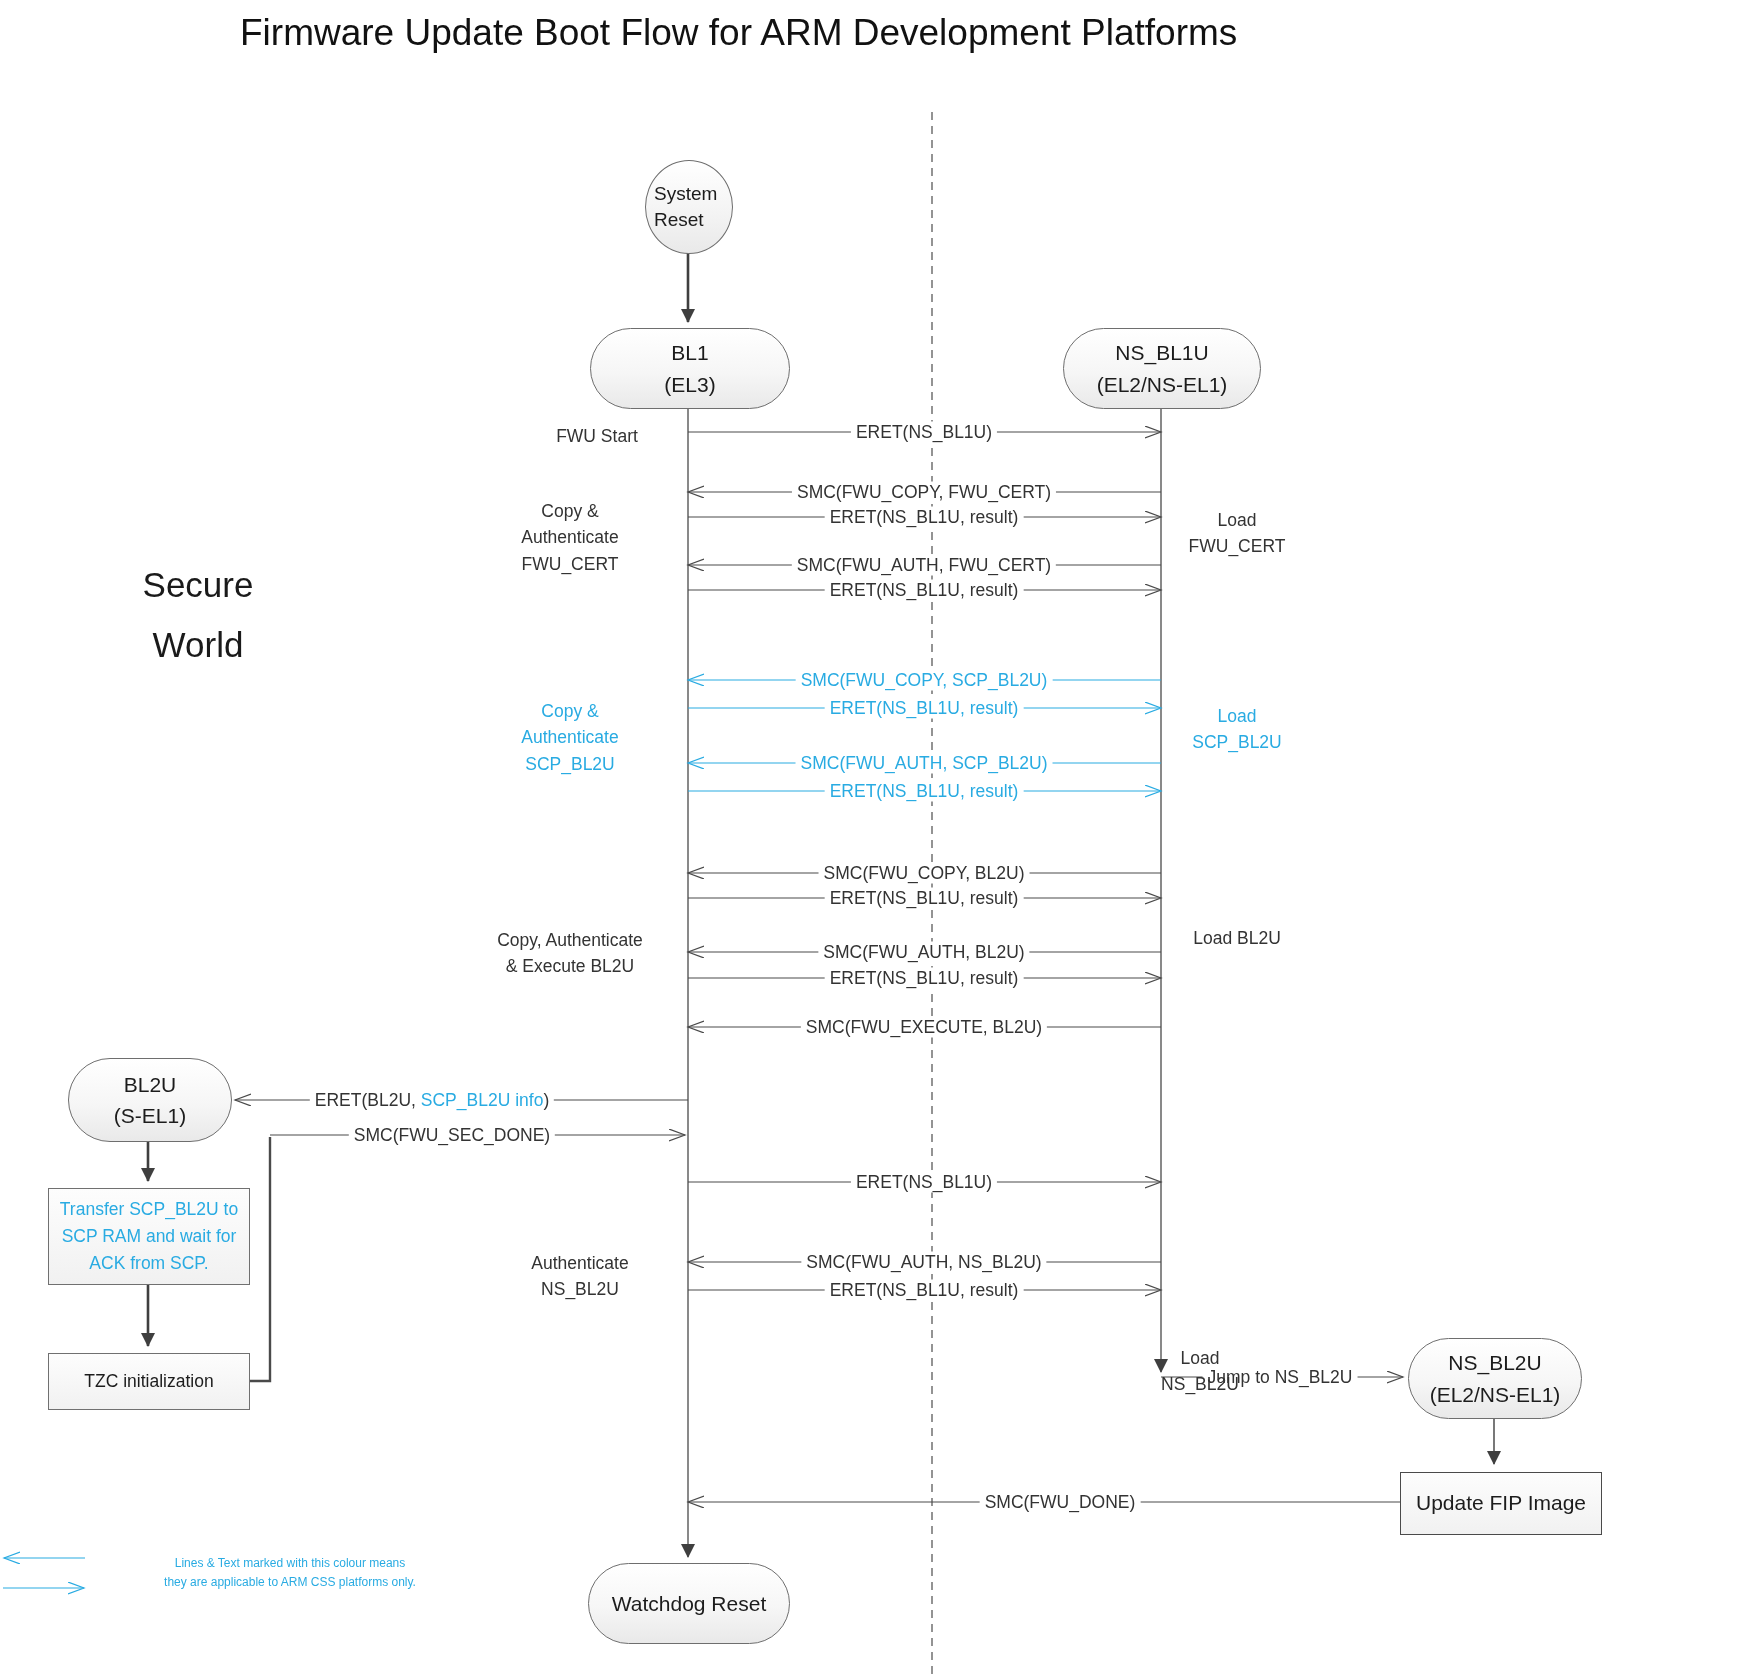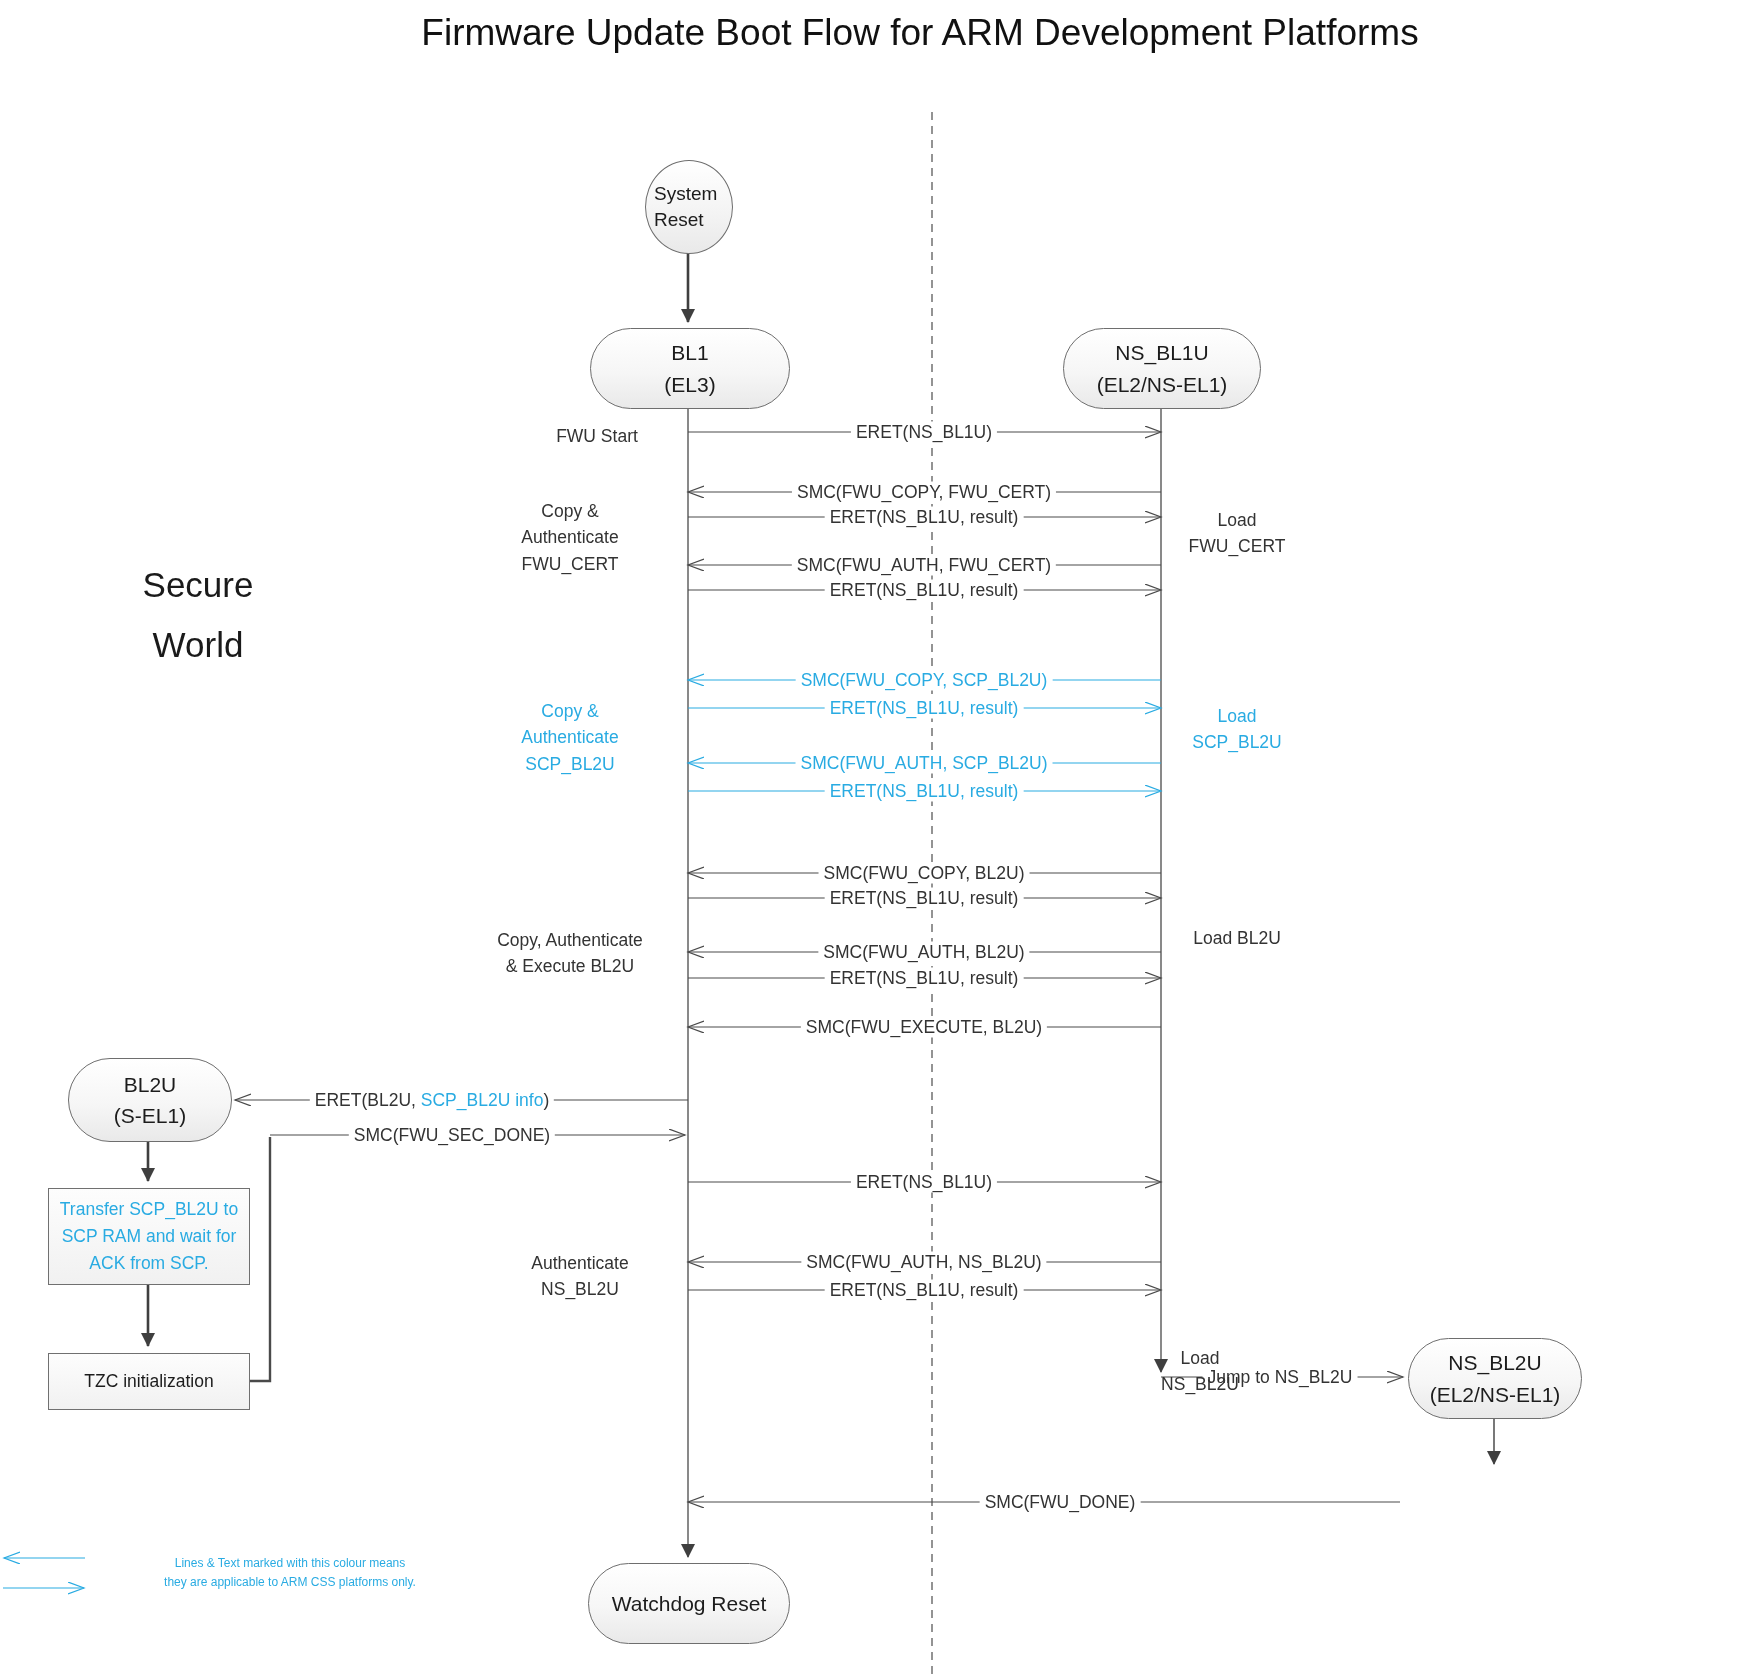--- a/index.html
+++ b/index.html
@@ -2,21 +2,21 @@
 <html><head>
 <meta charset="utf-8">
 <style>
   html,body{margin:0;padding:0;background:#ffffff;}
   #canvas{
     position:relative;width:1749px;height:1676px;background:#ffffff;overflow:hidden;
     font-family:"Liberation Sans", sans-serif;color:#2b2b2b;
   }
   svg.layer{position:absolute;left:0;top:0;}
   .title{
-    position:absolute;left:240px;top:12px;width:1360px;text-align:center;
+    position:absolute;left:240px;top:12px;width:1360px;
     font-size:37px;color:#111;letter-spacing:0px;
   }
   .world{
     position:absolute;font-size:35px;color:#1a1a1a;text-align:center;line-height:1.72;
   }
   .pill{
     position:absolute;border:1.4px solid #6e6e6e;border-radius:42px;
     background:linear-gradient(180deg,#ffffff 0%,#f6f6f6 55%,#e9e9e9 100%);
     display:flex;flex-direction:column;align-items:center;justify-content:center;
     font-size:21px;color:#1c1c1c;line-height:1.5;
@@ -135,20 +135,23 @@
 
   <div class="rbox" style="left:48px;top:1353px;width:200px;height:55px;">
     <div>TZC initialization</div>
   </div>
 
   <div class="pill" style="left:1408px;top:1338px;width:172px;height:79px;">
     <div>NS_BL2U</div>
     <div>(EL2/NS-EL1)</div>
   </div>
 
+  <div class="rbox" style="left:1400px;top:1472px;width:200px;height:61px;border-width:1.6px;border-color:#4a4a4a;font-size:21px;">
+    <div>Update FIP Image</div>
+  </div>
 
   <div class="pill" style="left:588px;top:1563px;width:200px;height:79px;">
     <div>Watchdog Reset</div>
   </div>
 
   <div class="msg" style="left:924px;top:432px;">ERET(NS_BL1U)</div>
   <div class="msg" style="left:924px;top:492px;">SMC(FWU_COPY, FWU_CERT)</div>
   <div class="msg" style="left:924px;top:517px;">ERET(NS_BL1U, result)</div>
   <div class="msg" style="left:924px;top:565px;">SMC(FWU_AUTH, FWU_CERT)</div>
   <div class="msg" style="left:924px;top:590px;">ERET(NS_BL1U, result)</div>

